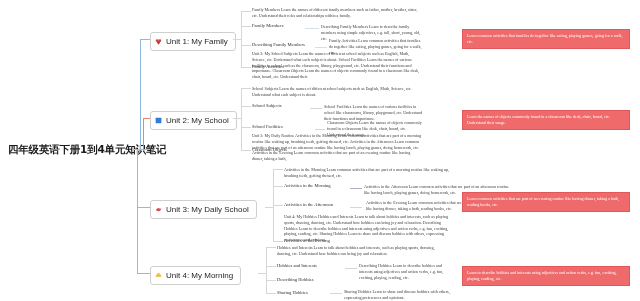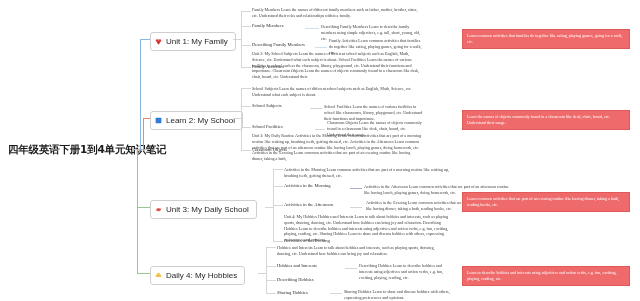--- a/index.html
+++ b/index.html
@@ -168,21 +168,21 @@
   <div class="detail" style="left:252px; top:51px; width:170px;">Unit 2: My School Subjects Learn the names of different school subjects such as English, Math, Science, etc. Understand what each subject is about. School Facilities Learn the names of various facilities in school such as the classroom, library, playground, etc. Understand their functions and importance. Classroom Objects Learn the names of objects commonly found in a classroom like desk, chair, board, etc. Understand their</div>
 
   <div class="callout" style="left:462px; top:29px; width:168px;">
     <span>Learn common activities that families do together like eating, playing games, going for a walk, etc.</span>
   </div>
 
   <div class="unit-node" id="unit2">
     <svg class="unit-icon" viewBox="0 0 16 16">
       <rect x="1.5" y="1.5" width="13" height="13" rx="1.5" fill="#2f7bd6"></rect>
     </svg>
-    <span class="u-label">Learn 2: My School</span>
+    <span class="u-label">Unit 2: My School</span>
   </div>
 
   <div class="line h pale" style="left:233px; top:118px; width:8px;"></div>
   <div class="line v pale" style="left:241px; top:88px; height:62px;"></div>
 
   <div class="line h pale" style="left:241px; top:88px;  width:10px;"></div>
   <div class="line h pale" style="left:241px; top:106px; width:10px;"></div>
   <div class="line h pale" style="left:241px; top:127px; width:10px;"></div>
   <div class="line h pale" style="left:241px; top:150px; width:10px;"></div>
 
@@ -238,21 +238,21 @@
     <span>Learn common activities that are part of an evening routine like having dinner, taking a bath, reading books, etc.</span>
   </div>
 
   <div class="unit-node" id="unit4">
     <svg class="unit-icon" viewBox="0 0 16 16">
       <circle cx="8" cy="5" r="3.2" fill="#f2c94c"></circle>
       <circle cx="4.5" cy="9" r="3.2" fill="#f2c94c"></circle>
       <circle cx="11.5" cy="9" r="3.2" fill="#f2c94c"></circle>
       <circle cx="8" cy="8" r="2" fill="#e8a33d"></circle>
     </svg>
-    <span class="u-label">Daily 4: My Hobbies</span>
+    <span class="u-label">Unit 4: My Morning</span>
   </div>
 
   <div class="line h pale" style="left:258px; top:273px; width:8px;"></div>
   <div class="line v pale" style="left:266px; top:247px; height:46px;"></div>
 
   <div class="line h pale" style="left:266px; top:247px; width:10px;"></div>
   <div class="line h pale" style="left:266px; top:266px; width:10px;"></div>
   <div class="line h pale" style="left:266px; top:280px; width:10px;"></div>
   <div class="line h pale" style="left:266px; top:293px; width:10px;"></div>
 

